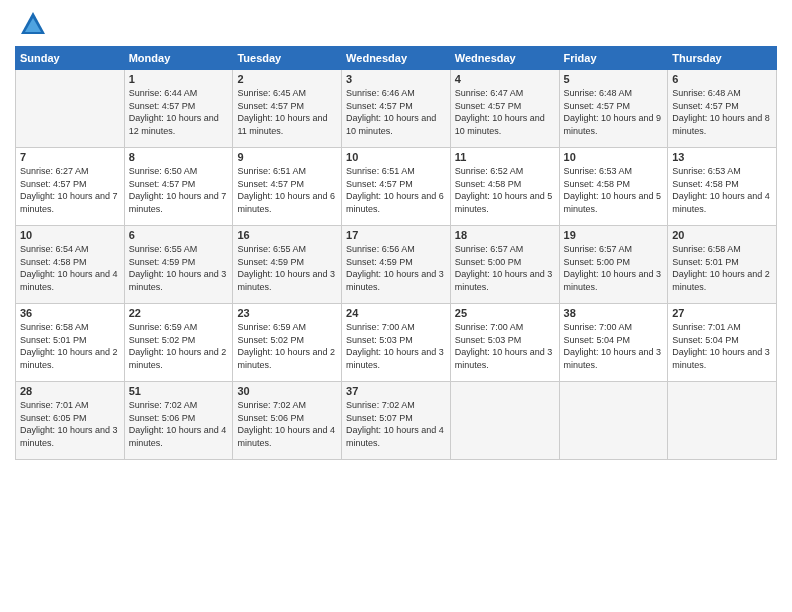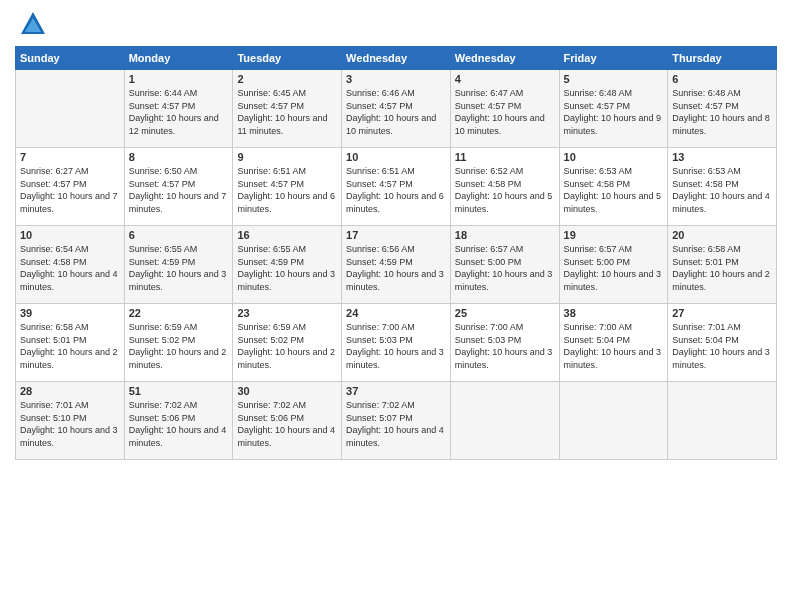--- a/index.html
+++ b/index.html
@@ -213,21 +213,21 @@
             <span class="day-number">19</span>
             <div class="cell-info"><span>Sunrise: 6:57 AM</span><br><span>Sunset: 5:00 PM</span><br><span>Daylight: 10 hours and 3 minutes.</span></div>
           </td>
           <td>
             <span class="day-number">20</span>
             <div class="cell-info"><span>Sunrise: 6:58 AM</span><br><span>Sunset: 5:01 PM</span><br><span>Daylight: 10 hours and 2 minutes.</span></div>
           </td>
         </tr>
         <tr>
           <td>
-            <span class="day-number">39</span>
+            <span class="day-number">36</span>
             <div class="cell-info"><span>Sunrise: 6:58 AM</span><br><span>Sunset: 5:01 PM</span><br><span>Daylight: 10 hours and 2 minutes.</span></div>
           </td>
           <td>
             <span class="day-number">22</span>
             <div class="cell-info"><span>Sunrise: 6:59 AM</span><br><span>Sunset: 5:02 PM</span><br><span>Daylight: 10 hours and 2 minutes.</span></div>
           </td>
           <td>
             <span class="day-number">23</span>
             <div class="cell-info"><span>Sunrise: 6:59 AM</span><br><span>Sunset: 5:02 PM</span><br><span>Daylight: 10 hours and 2 minutes.</span></div>
           </td>
@@ -244,21 +244,21 @@
             <div class="cell-info"><span>Sunrise: 7:00 AM</span><br><span>Sunset: 5:04 PM</span><br><span>Daylight: 10 hours and 3 minutes.</span></div>
           </td>
           <td>
             <span class="day-number">27</span>
             <div class="cell-info"><span>Sunrise: 7:01 AM</span><br><span>Sunset: 5:04 PM</span><br><span>Daylight: 10 hours and 3 minutes.</span></div>
           </td>
         </tr>
         <tr>
           <td>
             <span class="day-number">28</span>
-            <div class="cell-info"><span>Sunrise: 7:01 AM</span><br><span>Sunset: 5:10 PM</span><br><span>Daylight: 10 hours and 3 minutes.</span></div>
+            <div class="cell-info"><span>Sunrise: 7:01 AM</span><br><span>Sunset: 6:05 PM</span><br><span>Daylight: 10 hours and 3 minutes.</span></div>
           </td>
           <td>
             <span class="day-number">51</span>
             <div class="cell-info"><span>Sunrise: 7:02 AM</span><br><span>Sunset: 5:06 PM</span><br><span>Daylight: 10 hours and 4 minutes.</span></div>
           </td>
           <td>
             <span class="day-number">30</span>
             <div class="cell-info"><span>Sunrise: 7:02 AM</span><br><span>Sunset: 5:06 PM</span><br><span>Daylight: 10 hours and 4 minutes.</span></div>
           </td>
           <td>

